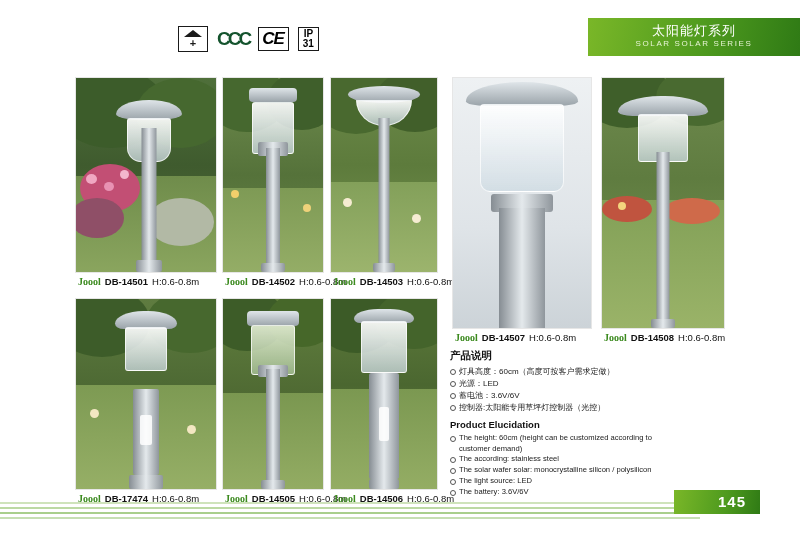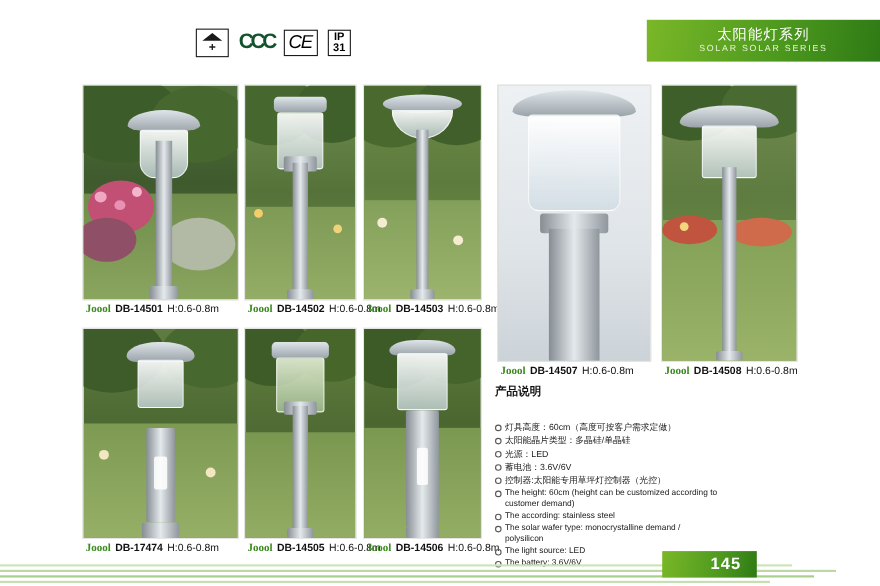--- a/index.html
+++ b/index.html
@@ -39,21 +39,21 @@
     width:0;height:0;border-left:9px solid transparent;border-right:9px solid transparent;
     border-bottom:7px solid #1a1a1a;
   }
   .cert-house .plus {
     position:absolute; bottom:3px; left:50%; transform:translateX(-50%);
     font-size:11px; line-height:10px; color:#1a1a1a; font-weight:bold;
   }
   .ccc-mark { font-size:19px; letter-spacing:-3px; color:#14532d; font-weight:bold; }
   .ce-mark {
     border:1.6px solid #1a1a1a; padding:1px 4px 1px 3px; font-size:17px;
-    font-weight:normal; font-style:italic; line-height:20px; letter-spacing:-1px;
+    font-weight:bold; font-style:italic; line-height:20px; letter-spacing:-1px;
   }
   .ip-mark {
     border:1.6px solid #1a1a1a; padding:1px 4px; font-size:10px;
     line-height:10px; font-weight:bold; text-align:center;
   }
 
   
   .photo { position:absolute; overflow:hidden; background:#cfd6c8; border:1px solid #e6e6e6; }
   .photo img, .photo .scene { width:100%; height:100%; display:block; }
 
@@ -64,35 +64,35 @@
   }
   .caption .brand {
     color:#3b8a1e; font-weight:bold; font-size:10px;
     font-family:"Liberation Serif", serif;
   }
   .caption .model { font-weight:bold; font-size:9.5px; }
   .caption .height { font-size:9.5px; }
 
   
   .spec { position:absolute; left:450px; top:349px; width:205px; }
-  .spec h3 { margin:0 0 20px 0; font-size:10.5px; color:#111; }
+  .spec h3 { margin:0 0 3px 0; font-size:10.5px; color:#111; }
   .spec h4 { margin:6px 0 3px 0; font-size:9.5px; color:#111; }
   .spec ul { list-style:none; margin:0; padding:0; }
   .spec li {
     font-size:7.6px; line-height:10.4px; color:#1a1a1a;
     padding-left:9px; position:relative; margin-bottom:0.5px;
   }
   .spec li:before {
     content:""; position:absolute; left:0; top:3px; width:4px; height:4px;
     border:0.9px solid #555; border-radius:50%;
   }
   .spec .cn li { font-size:8px; line-height:11.4px; }
 
   
-  .footer-bar { position:absolute; left:0; bottom:0; width:688px; height:26px;padding-left:28px; }
+  .footer-bar { position:absolute; left:0; bottom:11px; width:760px; height:26px;padding-left:28px; }
   .footer-line { position:absolute; left:0; height:2px; background:#bcd9a3; }
   .page-num-bg {
     position:absolute; right:0; bottom:8px; width:86px; height:24px;
     background: linear-gradient(100deg,#7ab728 0%, #4e9a1e 60%, #2f7a15 100%);
   }
   .page-num {
     position:absolute; right:14px; bottom:12px; color:#fff;
     font-size:15px; font-weight:bold; letter-spacing:1px;
   }
 
@@ -316,29 +316,29 @@
   <div class="caption" style="left:333px; top:493px;">
     <span class="brand">Joool</span>
     <span class="model">DB-14506</span>
     <span class="height">H:0.6-0.8m</span>
   </div>
 
   <div class="spec">
     <h3>产品说明</h3>
     <ul class="cn">
       <li>灯具高度：60cm（高度可按客户需求定做）</li>
-      <li>太阳能晶片类型：多晶硅/单晶硅</li>
       <li>光源：LED</li>
       <li>蓄电池：3.6V/6V</li>
       <li>控制器:太阳能专用草坪灯控制器（光控）</li>
     </ul>
+    <h4>Product Elucidation</h4>
     <ul>
       <li>The height: 60cm (height can be customized according to customer demand)</li>
       <li>The according: stainless steel</li>
-      <li>The solar wafer type: monocrystalline demand / polysilicon</li>
+      <li>The solar wafer solar: monocrystalline silicon / polysilicon</li>
       <li>The light source: LED</li>
       <li>The battery: 3.6V/6V</li>
 
     </ul>
   </div>
 
   <div class="footer-bar">
     <div class="footer-line" style="bottom:18px; width:720px; background:#cfe3bb;"></div>
     <div class="footer-line" style="bottom:13px; width:760px; background:#bcd9a3;"></div>
     <div class="footer-line" style="bottom:8px;  width:740px; background:#a9cf8c;"></div>

